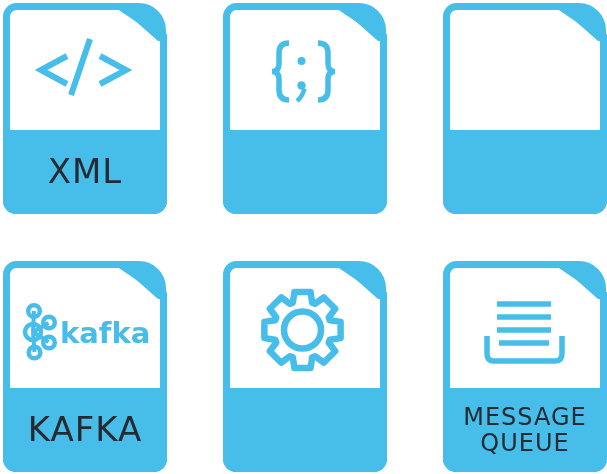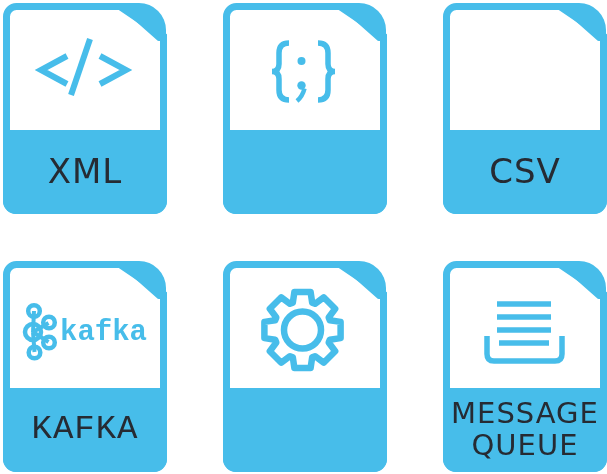--- a/index.html
+++ b/index.html
@@ -17,30 +17,30 @@
   .card svg{position:absolute;left:0;top:0;color:var(--accent);}
   .doc-outline{fill:none;stroke:currentColor;stroke-width:7;}
   .label-band{fill:currentColor;}
   .fold{fill:currentColor;}
   .stroke-ic{fill:none;stroke:currentColor;}
   .label{
     position:absolute;left:0;right:0;top:127px;height:84px;
     display:flex;align-items:center;justify-content:center;text-align:center;
     color:var(--label);font-size:34px;letter-spacing:1px;line-height:1.1;
   }
-  .label.small{font-size:29px;letter-spacing:1px;}
+  .label.small{font-size:24px;letter-spacing:1px;}
   .kafka-word{
     position:absolute;left:57px;top:55px;
     color:var(--accent);font-size:29px;font-weight:bold;letter-spacing:0px;
   }
   
   #card-xml{left:3px;top:3px;}
   #card-json{left:223px;top:3px;}
   #card-csv{left:443px;top:3px;}
-  #card-kafka{left:3px;top:261px;font-family:Liberation Mono, monospace;}
+  #card-kafka{left:3px;top:261px;}
   #card-api{left:223px;top:261px;}
   #card-mq{left:443px;top:261px;}
 </style>
 </head>
 <body>
 
 <div class="card" id="card-xml">
   <svg width="164" height="211" viewBox="0 0 164 211">
     <path class="doc-outline" d="M 117,3.5 H 13.5 A 10,10 0 0 0 3.5,13.5 V 197.5 A 10,10 0 0 0 13.5,207.5 H 150.5 A 10,10 0 0 0 160.5,197.5 V 33 Z"></path>
     <path class="label-band" d="M 0,127 H 164 V 198 A 13,13 0 0 1 151,211 H 13 A 13,13 0 0 1 0,198 Z"></path>
@@ -68,21 +68,20 @@
     </g>
   </svg>
 </div>
 
 <div class="card" id="card-csv">
   <svg width="164" height="211" viewBox="0 0 164 211">
     <path class="doc-outline" d="M 117,3.5 H 13.5 A 10,10 0 0 0 3.5,13.5 V 197.5 A 10,10 0 0 0 13.5,207.5 H 150.5 A 10,10 0 0 0 160.5,197.5 V 33 Z"></path>
     <path class="label-band" d="M 0,127 H 164 V 198 A 13,13 0 0 1 151,211 H 13 A 13,13 0 0 1 0,198 Z"></path>
     <path class="fold" d="M 112,0 H 136 A 27,27 0 0 1 163,27 V 31.5 A 6.5,6.5 0 0 1 154.7,37.8 Z"></path>
   </svg>
-  <div class="label">CSV</div>
 </div>
 
 <div class="card" id="card-kafka">
   <svg width="164" height="211" viewBox="0 0 164 211">
     <path class="doc-outline" d="M 117,3.5 H 13.5 A 10,10 0 0 0 3.5,13.5 V 197.5 A 10,10 0 0 0 13.5,207.5 H 150.5 A 10,10 0 0 0 160.5,197.5 V 33 Z"></path>
     <path class="label-band" d="M 0,127 H 164 V 198 A 13,13 0 0 1 151,211 H 13 A 13,13 0 0 1 0,198 Z"></path>
     <path class="fold" d="M 112,0 H 136 A 27,27 0 0 1 163,27 V 31.5 A 6.5,6.5 0 0 1 154.7,37.8 Z"></path>
     <g>
       <line class="stroke-ic" stroke-width="4" x1="31" y1="50" x2="30" y2="71"></line>
       <line class="stroke-ic" stroke-width="4" x1="30" y1="71" x2="31.5" y2="91"></line>

